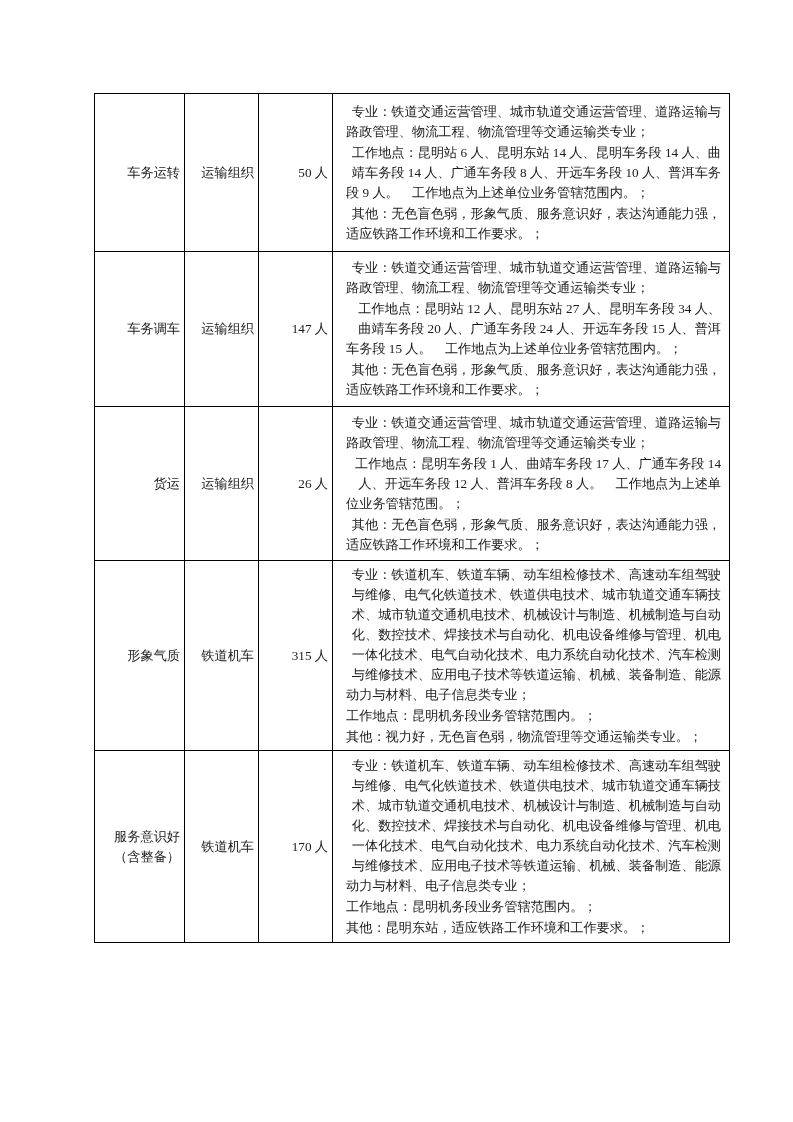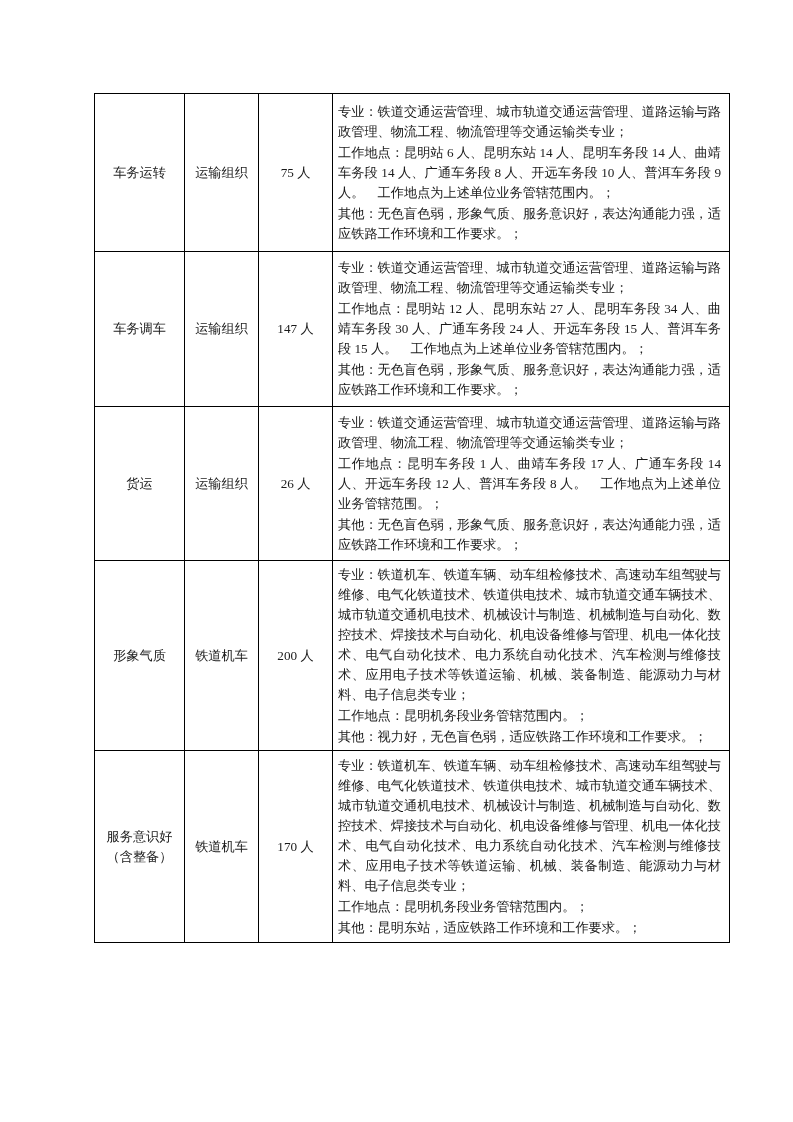--- a/index.html
+++ b/index.html
@@ -26,28 +26,29 @@
     width: 635px;
     border-collapse: collapse;
     table-layout: fixed;
     font-size: 13.2px;
     color: #1a1a1a;
   }
   table.doc-table td {
     border: 1px solid #000000;
     vertical-align: middle;
     overflow: hidden;
+    text-align: right;
   }
   td.cell-center {
     text-align: center;
     line-height: 20px;
     padding: 2px 4px;
   }
   td.cell-details {
-    padding: 3px 8px 3px 5px;
+    padding: 3px 8px 3px 13px;
     text-align: justify;
     text-justify: inter-ideograph;
     text-align-last: left;
   }
   td.cell-details p {
     margin: 0;
     line-height: 20px;
   }
   td.cell-details p + p {
     margin-top: 1px;
@@ -66,55 +67,55 @@
     <colgroup>
       <col style="width:90px">
       <col style="width:74px">
       <col style="width:74px">
       <col style="width:397px">
     </colgroup>
     <tbody>
       <tr class="row-1">
         <td class="cell-center">车务运转</td>
         <td class="cell-center">运输组织</td>
-        <td class="cell-center">75 人</td>
+        <td class="cell-center">50 人</td>
         <td class="cell-details">
           <p>专业：铁道交通运营管理、城市轨道交通运营管理、道路运输与路政管理、物流工程、物流管理等交通运输类专业；</p>
           <p>工作地点：昆明站 6 人、昆明东站 14 人、昆明车务段 14 人、曲靖车务段 14 人、广通车务段 8 人、开远车务段 10 人、普洱车务段 9 人。　工作地点为上述单位业务管辖范围内。；</p>
           <p>其他：无色盲色弱，形象气质、服务意识好，表达沟通能力强，适应铁路工作环境和工作要求。；</p>
         </td>
       </tr>
       <tr class="row-2">
         <td class="cell-center">车务调车</td>
         <td class="cell-center">运输组织</td>
         <td class="cell-center">147 人</td>
         <td class="cell-details">
           <p>专业：铁道交通运营管理、城市轨道交通运营管理、道路运输与路政管理、物流工程、物流管理等交通运输类专业；</p>
-          <p>工作地点：昆明站 12 人、昆明东站 27 人、昆明车务段 34 人、曲靖车务段 30 人、广通车务段 24 人、开远车务段 15 人、普洱车务段 15 人。　工作地点为上述单位业务管辖范围内。；</p>
+          <p>工作地点：昆明站 12 人、昆明东站 27 人、昆明车务段 34 人、曲靖车务段 20 人、广通车务段 24 人、开远车务段 15 人、普洱车务段 15 人。　工作地点为上述单位业务管辖范围内。；</p>
           <p>其他：无色盲色弱，形象气质、服务意识好，表达沟通能力强，适应铁路工作环境和工作要求。；</p>
         </td>
       </tr>
       <tr class="row-3">
         <td class="cell-center">货运</td>
         <td class="cell-center">运输组织</td>
         <td class="cell-center">26 人</td>
         <td class="cell-details">
           <p>专业：铁道交通运营管理、城市轨道交通运营管理、道路运输与路政管理、物流工程、物流管理等交通运输类专业；</p>
           <p>工作地点：昆明车务段 1 人、曲靖车务段 17 人、广通车务段 14 人、开远车务段 12 人、普洱车务段 8 人。　工作地点为上述单位业务管辖范围。；</p>
           <p>其他：无色盲色弱，形象气质、服务意识好，表达沟通能力强，适应铁路工作环境和工作要求。；</p>
         </td>
       </tr>
       <tr class="row-4">
         <td class="cell-center">形象气质</td>
         <td class="cell-center">铁道机车</td>
-        <td class="cell-center">200 人</td>
+        <td class="cell-center">315 人</td>
         <td class="cell-details">
           <p>专业：铁道机车、铁道车辆、动车组检修技术、高速动车组驾驶与维修、电气化铁道技术、铁道供电技术、城市轨道交通车辆技术、城市轨道交通机电技术、机械设计与制造、机械制造与自动化、数控技术、焊接技术与自动化、机电设备维修与管理、机电一体化技术、电气自动化技术、电力系统自动化技术、汽车检测与维修技术、应用电子技术等铁道运输、机械、装备制造、能源动力与材料、电子信息类专业；</p>
           <p>工作地点：昆明机务段业务管辖范围内。；</p>
-          <p>其他：视力好，无色盲色弱，适应铁路工作环境和工作要求。；</p>
+          <p>其他：视力好，无色盲色弱，物流管理等交通运输类专业。；</p>
         </td>
       </tr>
       <tr class="row-5">
         <td class="cell-center">服务意识好（含整备）</td>
         <td class="cell-center">铁道机车</td>
         <td class="cell-center">170 人</td>
         <td class="cell-details">
           <p>专业：铁道机车、铁道车辆、动车组检修技术、高速动车组驾驶与维修、电气化铁道技术、铁道供电技术、城市轨道交通车辆技术、城市轨道交通机电技术、机械设计与制造、机械制造与自动化、数控技术、焊接技术与自动化、机电设备维修与管理、机电一体化技术、电气自动化技术、电力系统自动化技术、汽车检测与维修技术、应用电子技术等铁道运输、机械、装备制造、能源动力与材料、电子信息类专业；</p>
           <p>工作地点：昆明机务段业务管辖范围内。；</p>
           <p>其他：昆明东站，适应铁路工作环境和工作要求。；</p>

